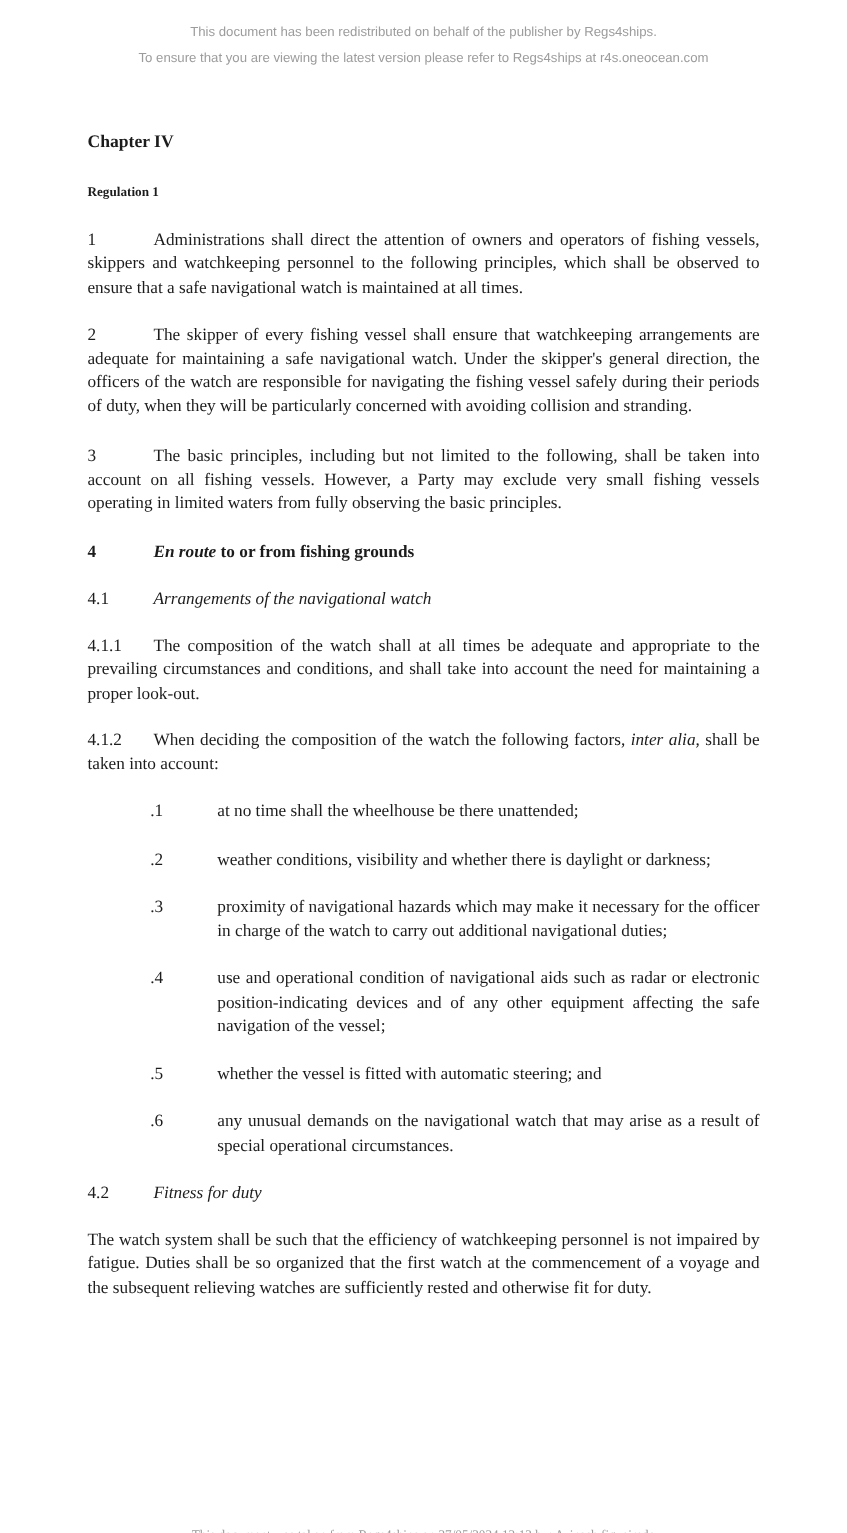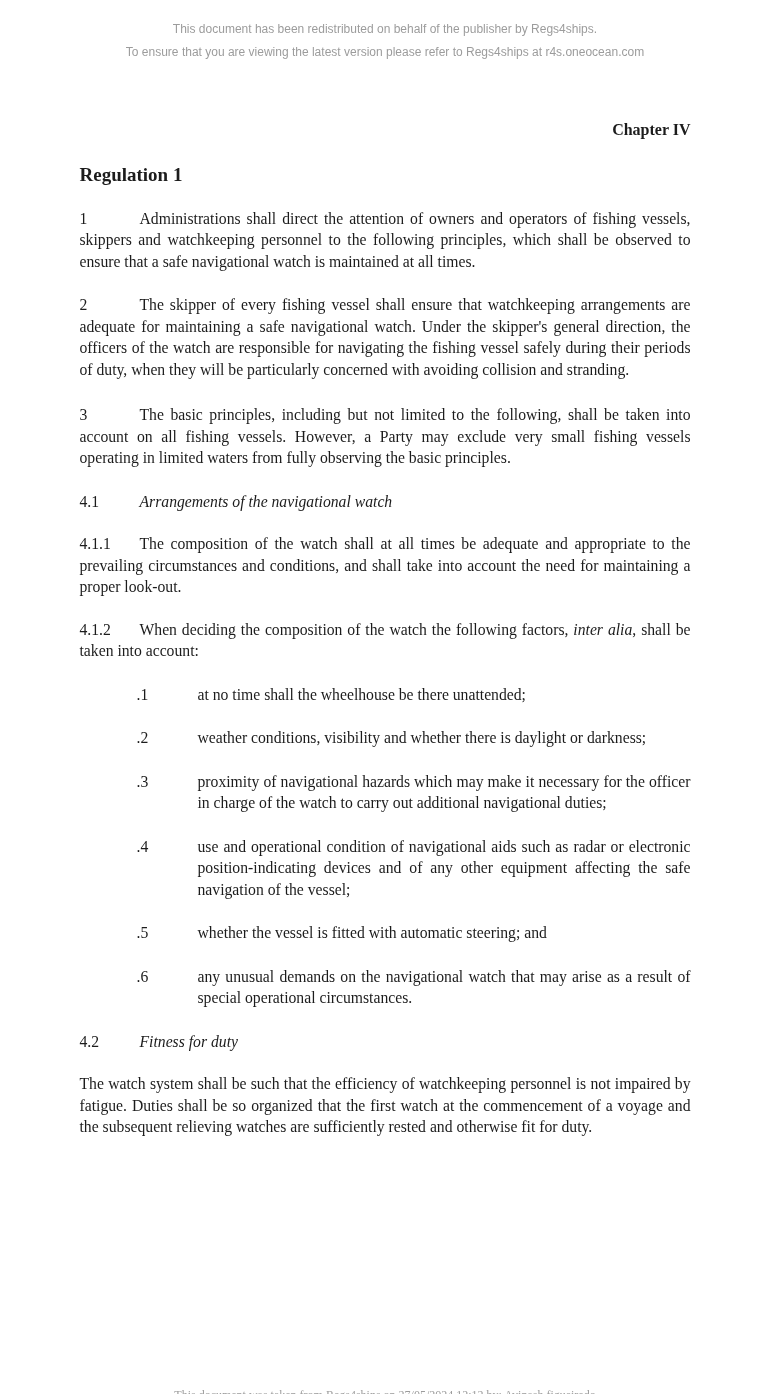--- a/index.html
+++ b/index.html
@@ -18,26 +18,26 @@
     padding-top:2px;
     text-align:center;
     font-family:"Liberation Sans", sans-serif;
     font-size:12px;
     line-height:23px;
     color:#9c9c9c;
   }
   .content { padding:0 5px; }
   .title-block {
     margin-top:55px;
-    text-align:right;
+    text-align:left;
     font-weight:bold;
     font-size:16px;
     line-height:21px;
   }
-  .reg-heading { margin-top:24px; font-weight:bold; font-size:19px; }
+  .reg-heading { margin-top:24px; font-weight:bold; font-size:12px; }
   .reg-subtitle { font-style:italic; }
   .para { margin-top:22px; text-align:justify; }
   .para.p3 { margin-top:24px; }
   .tnum { display:inline-block; width:60px; }
   .sec-heading { margin-top:22px; font-weight:bold; }
   .sec-heading .ital { font-style:italic; }
   .sec-sub { margin-top:22px; }
   .sec-sub .sub-title { font-style:italic; }
   .numbered-para { margin-top:21px; text-align:justify; }
   .numbered-para .ital { font-style:italic; }
@@ -78,20 +78,23 @@
     </div>
 
     <div class="para">
       <span class="tnum">2</span><span>The skipper of every fishing vessel shall ensure that watchkeeping arrangements are adequate for maintaining a safe navigational watch. Under the skipper's general direction, the officers of the watch are responsible for navigating the fishing vessel safely during their periods of duty, when they will be particularly concerned with avoiding collision and stranding.</span>
     </div>
 
     <div class="para p3">
       <span class="tnum">3</span><span>The basic principles, including but not limited to the following, shall be taken into account on all fishing vessels. However, a Party may exclude very small fishing vessels operating in limited waters from fully observing the basic principles.</span>
     </div>
 
+    <div class="sec-heading">
+      <span class="tnum">4</span><span class="ital">En route</span><span> to or from fishing grounds</span>
+    </div>
 
     <div class="sec-sub">
       <span class="tnum">4.1</span><span class="sub-title">Arrangements of the navigational watch</span>
     </div>
 
     <div class="numbered-para">
       <span class="tnum">4.1.1</span><span>The composition of the watch shall at all times be adequate and appropriate to the prevailing circumstances and conditions, and shall take into account the need for maintaining a proper look-out.</span>
     </div>
 
     <div class="numbered-para">

